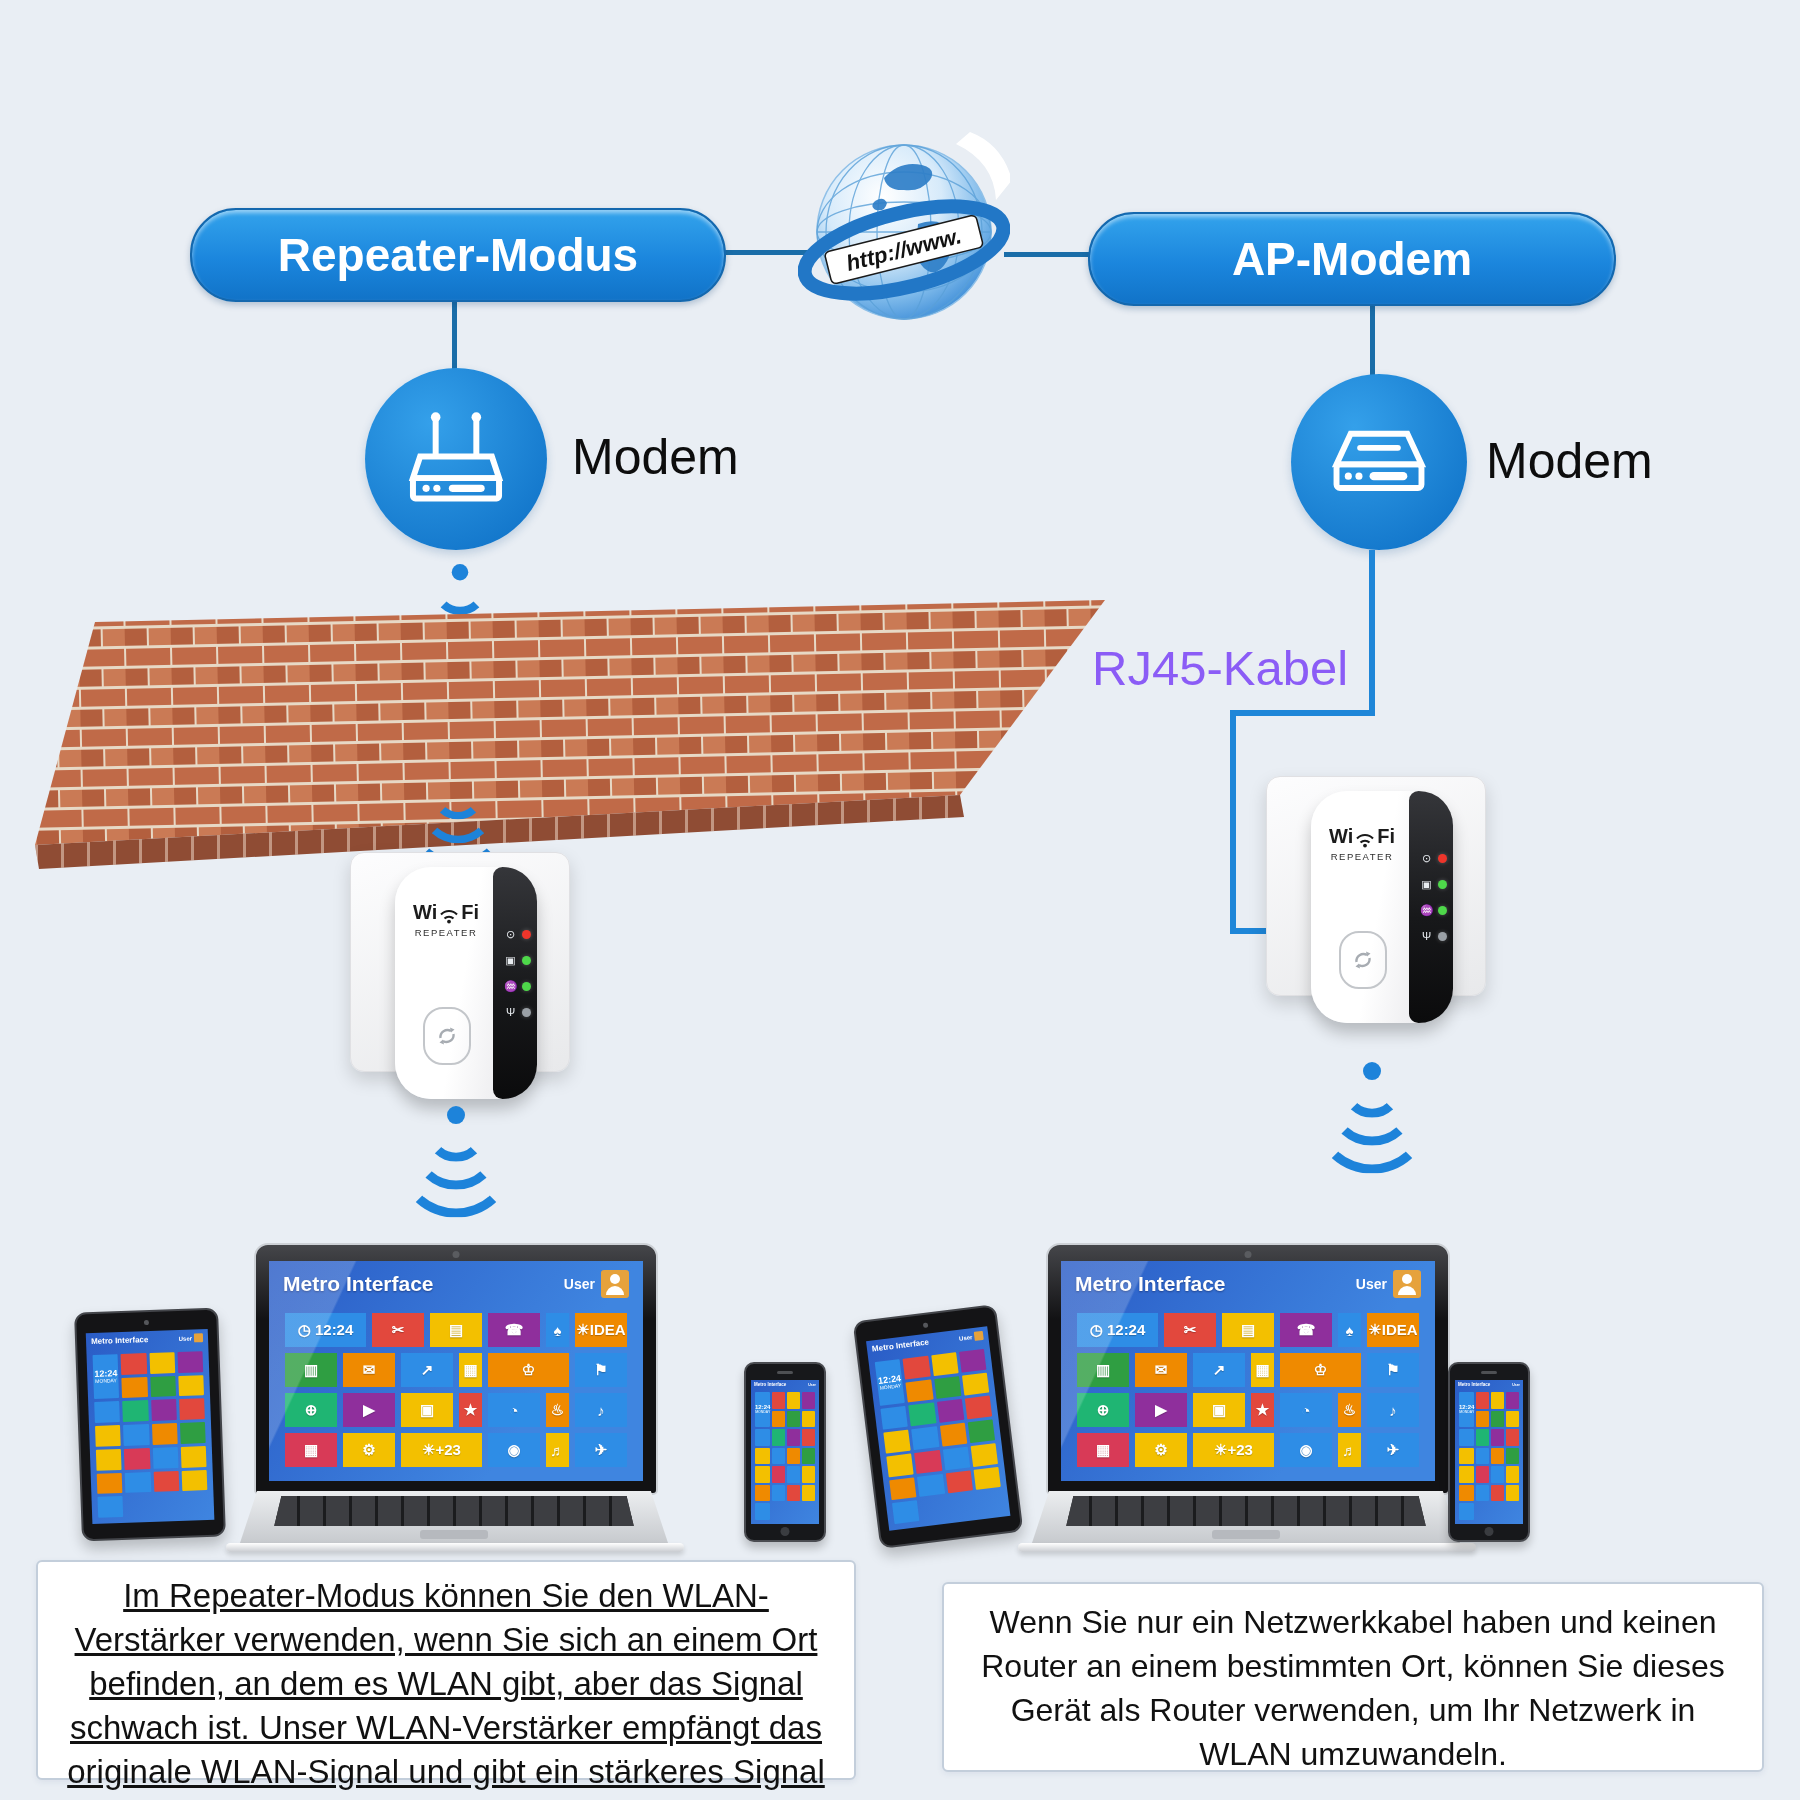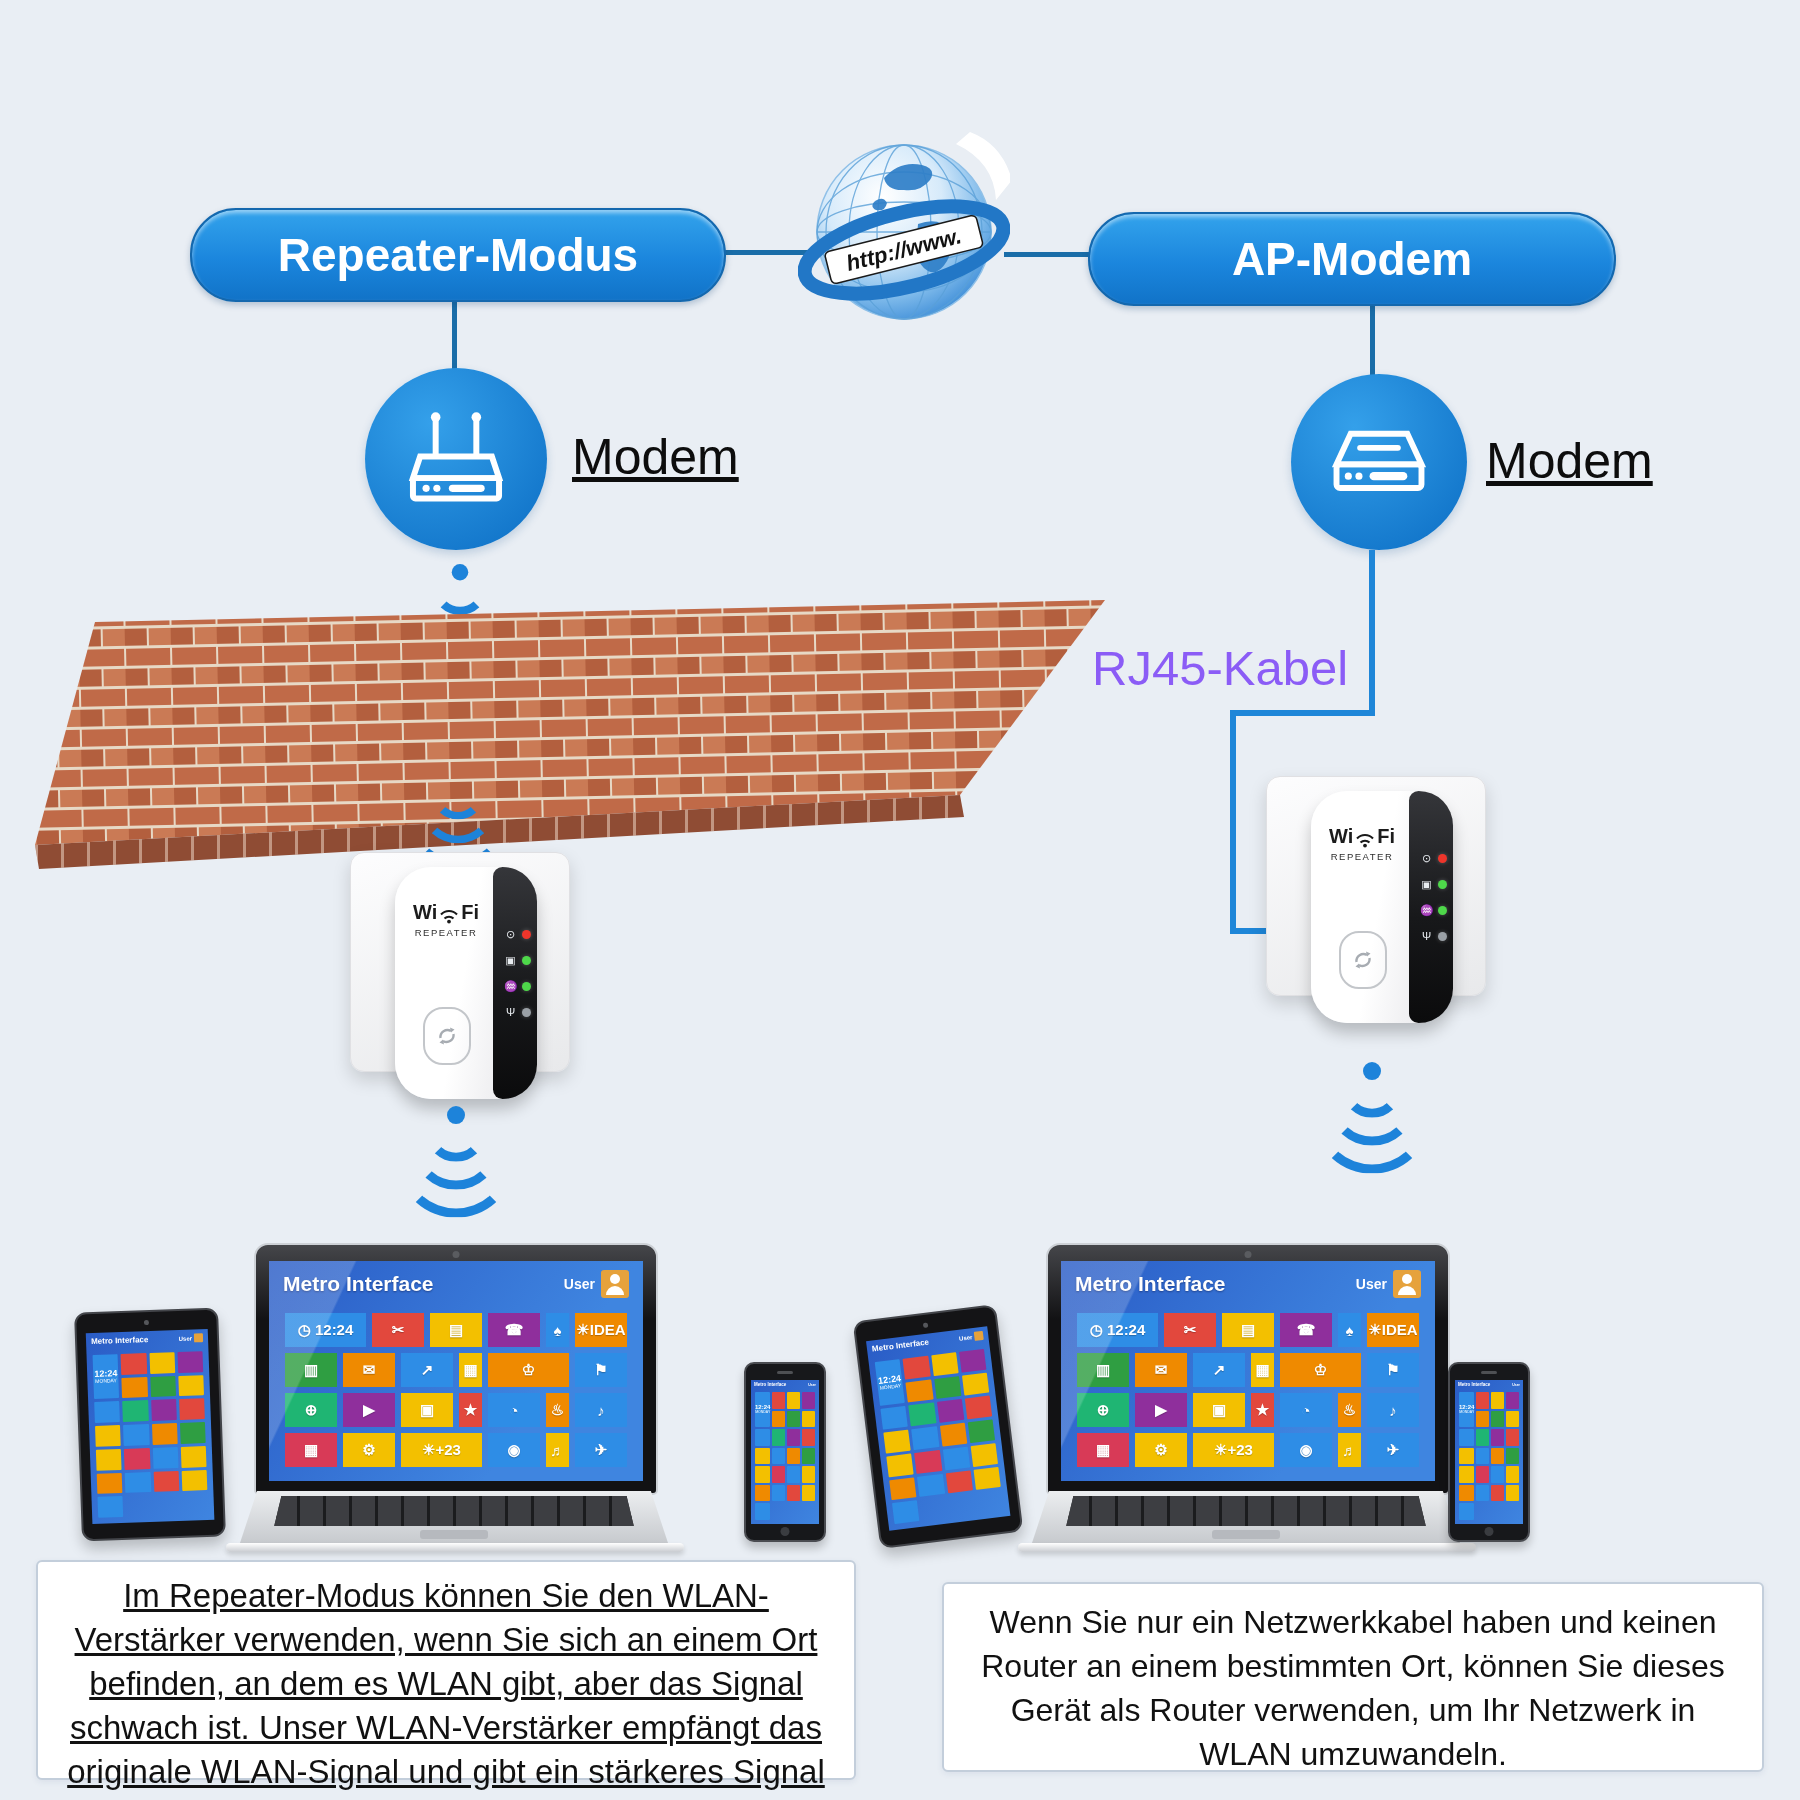--- a/index.html
+++ b/index.html
@@ -18,21 +18,21 @@
         display:flex;align-items:center;justify-content:center;color:#fff;font-weight:bold;font-size:46px;}
 
   
   .line{position:absolute;background:#1a6da8;}
   .cable{position:absolute;background:#1e86d8;}
 
   
   .node{position:absolute;border-radius:50%;
         background:radial-gradient(circle at 36% 30%, #34a0ea, #1478cc 78%);
         display:flex;align-items:center;justify-content:center;box-shadow:0 4px 10px rgba(20,80,140,.2);}
-  .label-lg{position:absolute;font-size:50px;color:#0d0d0d;text-decoration:underline;}
+  .label-lg{position:absolute;font-size:50px;color:#0d0d0d;}
 
   
   .wifi{position:absolute;width:120px;height:118px;transform-origin:top center;}
   .wifi .dot{position:absolute;left:49px;top:0;width:22px;height:22px;border-radius:50%;background:#1d83da;}
   .wifi .a{position:absolute;left:50%;transform:translateX(-50%);border:11px solid transparent;
            border-bottom-color:#1d83da;border-radius:50%;}
   .wifi .a1{width:50px;height:46px;top:0;}
   .wifi .a2{width:82px;height:74px;top:6px;}
   .wifi .a3{width:114px;height:102px;top:12px;}
   .s75{transform:scale(.75);} .s70{transform:scale(.7);} .s82{transform:scale(.82);}

